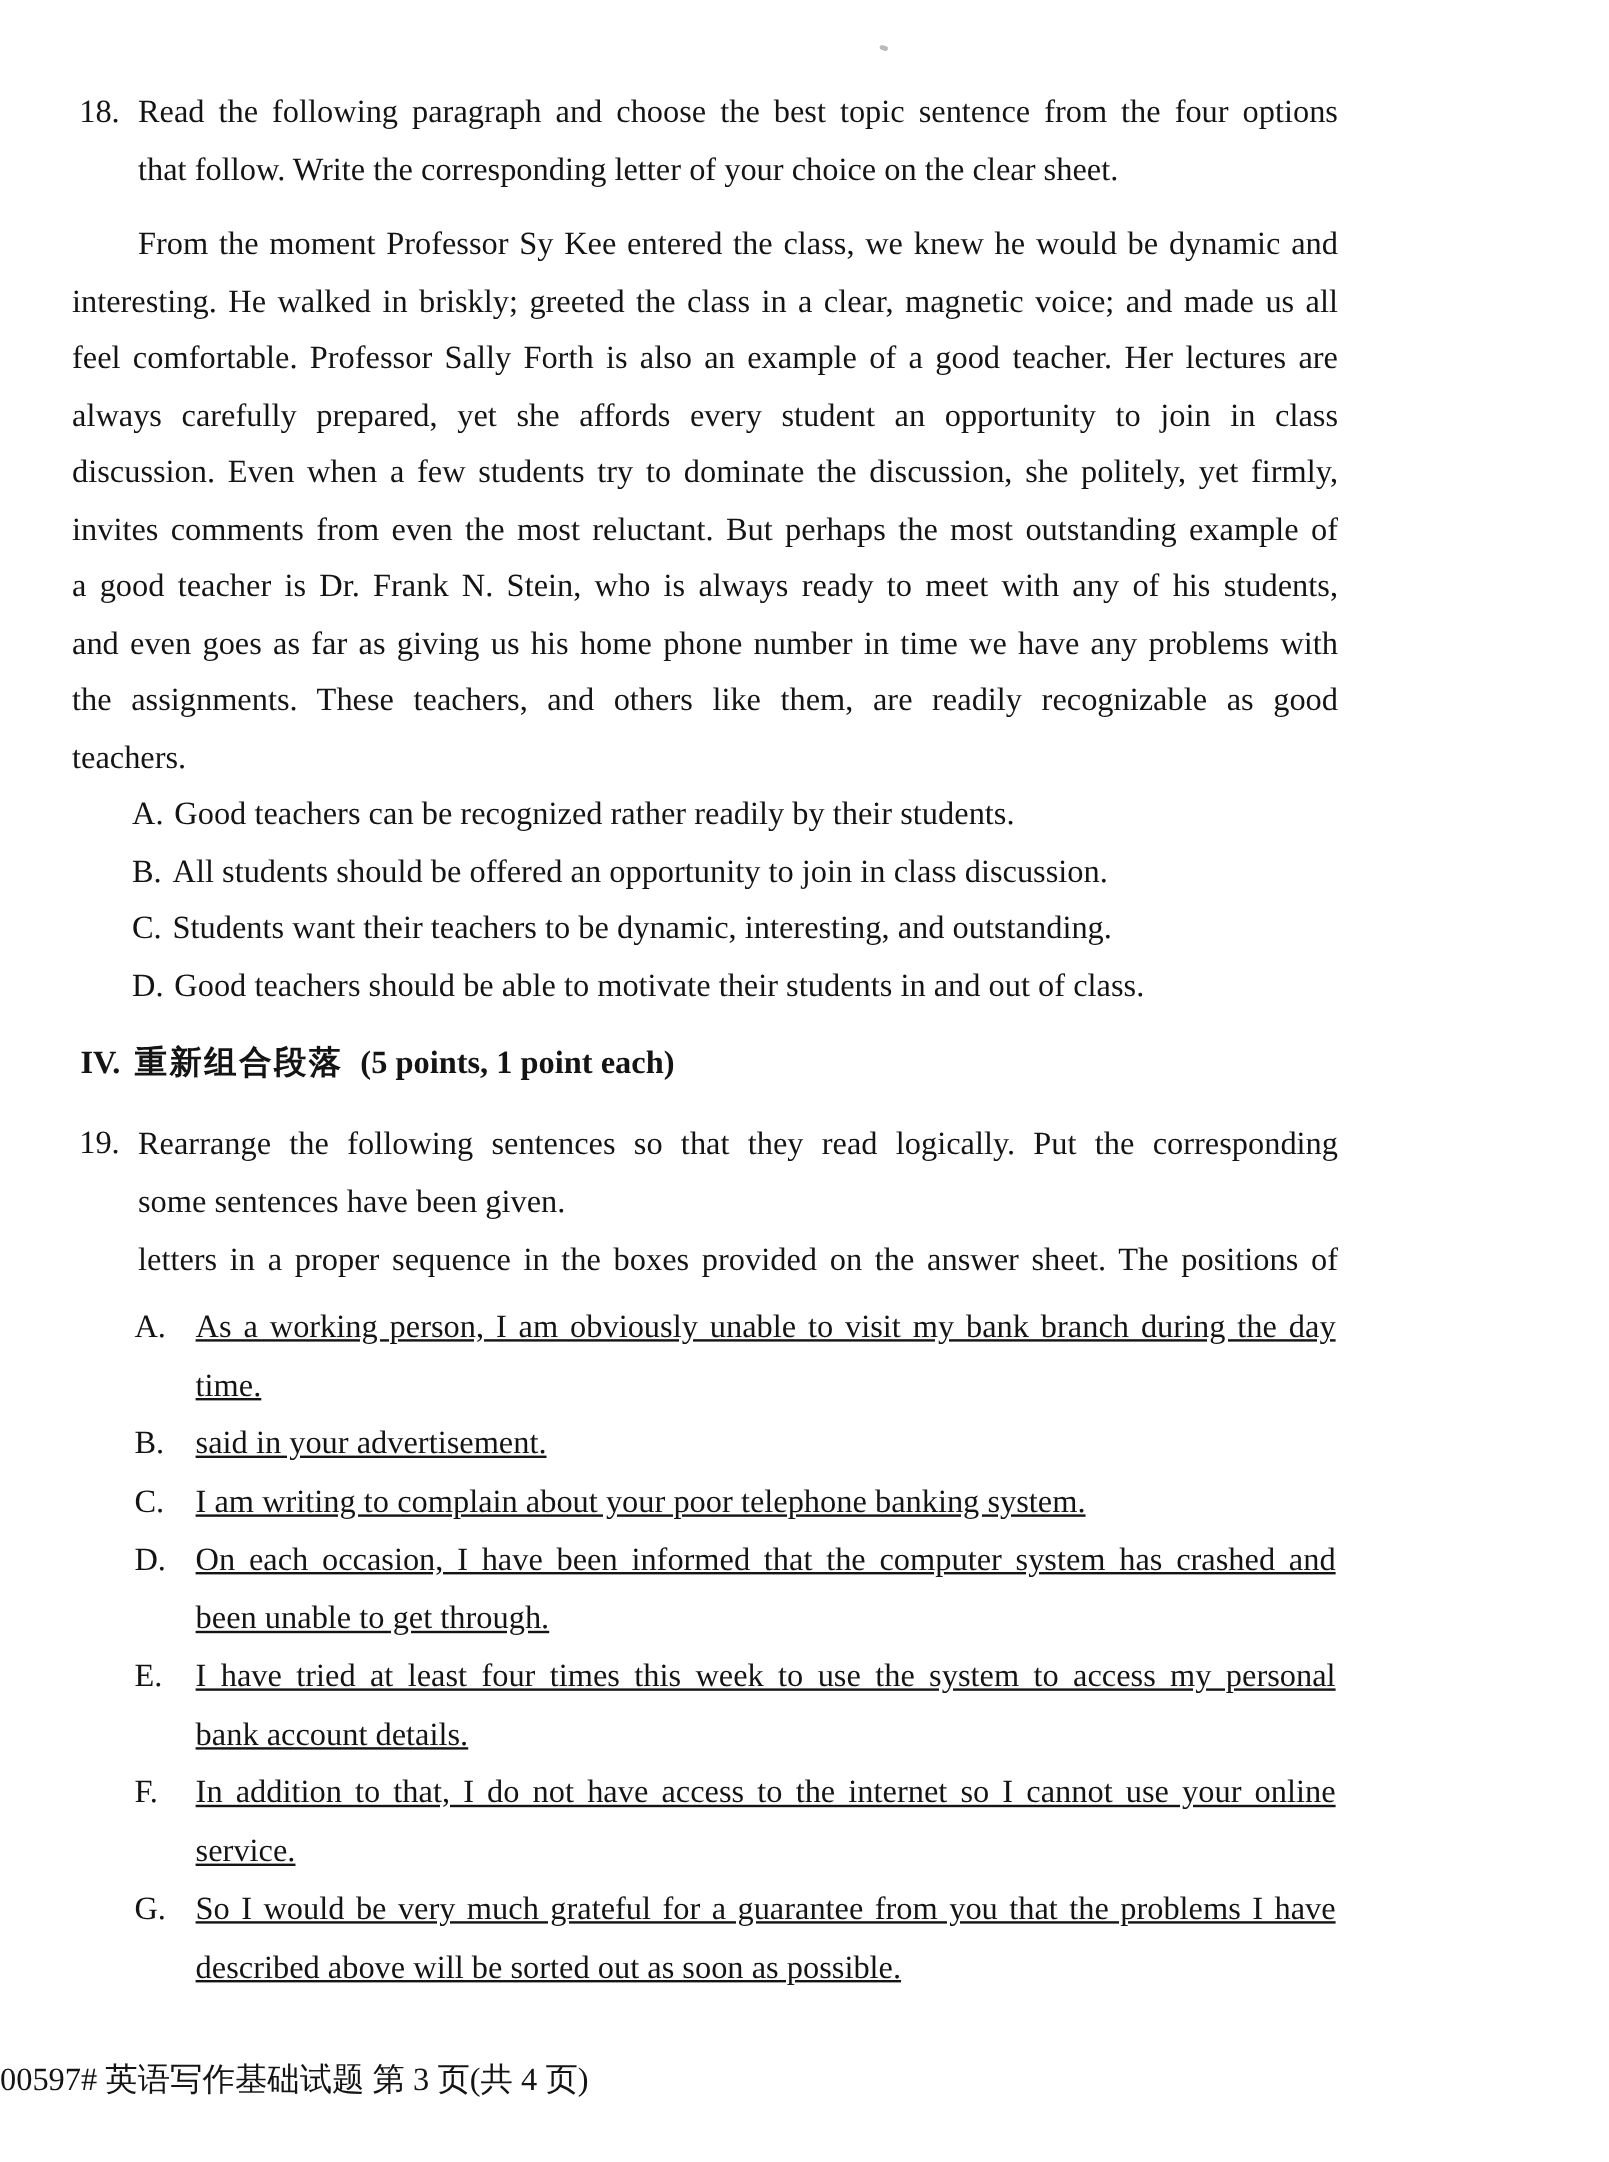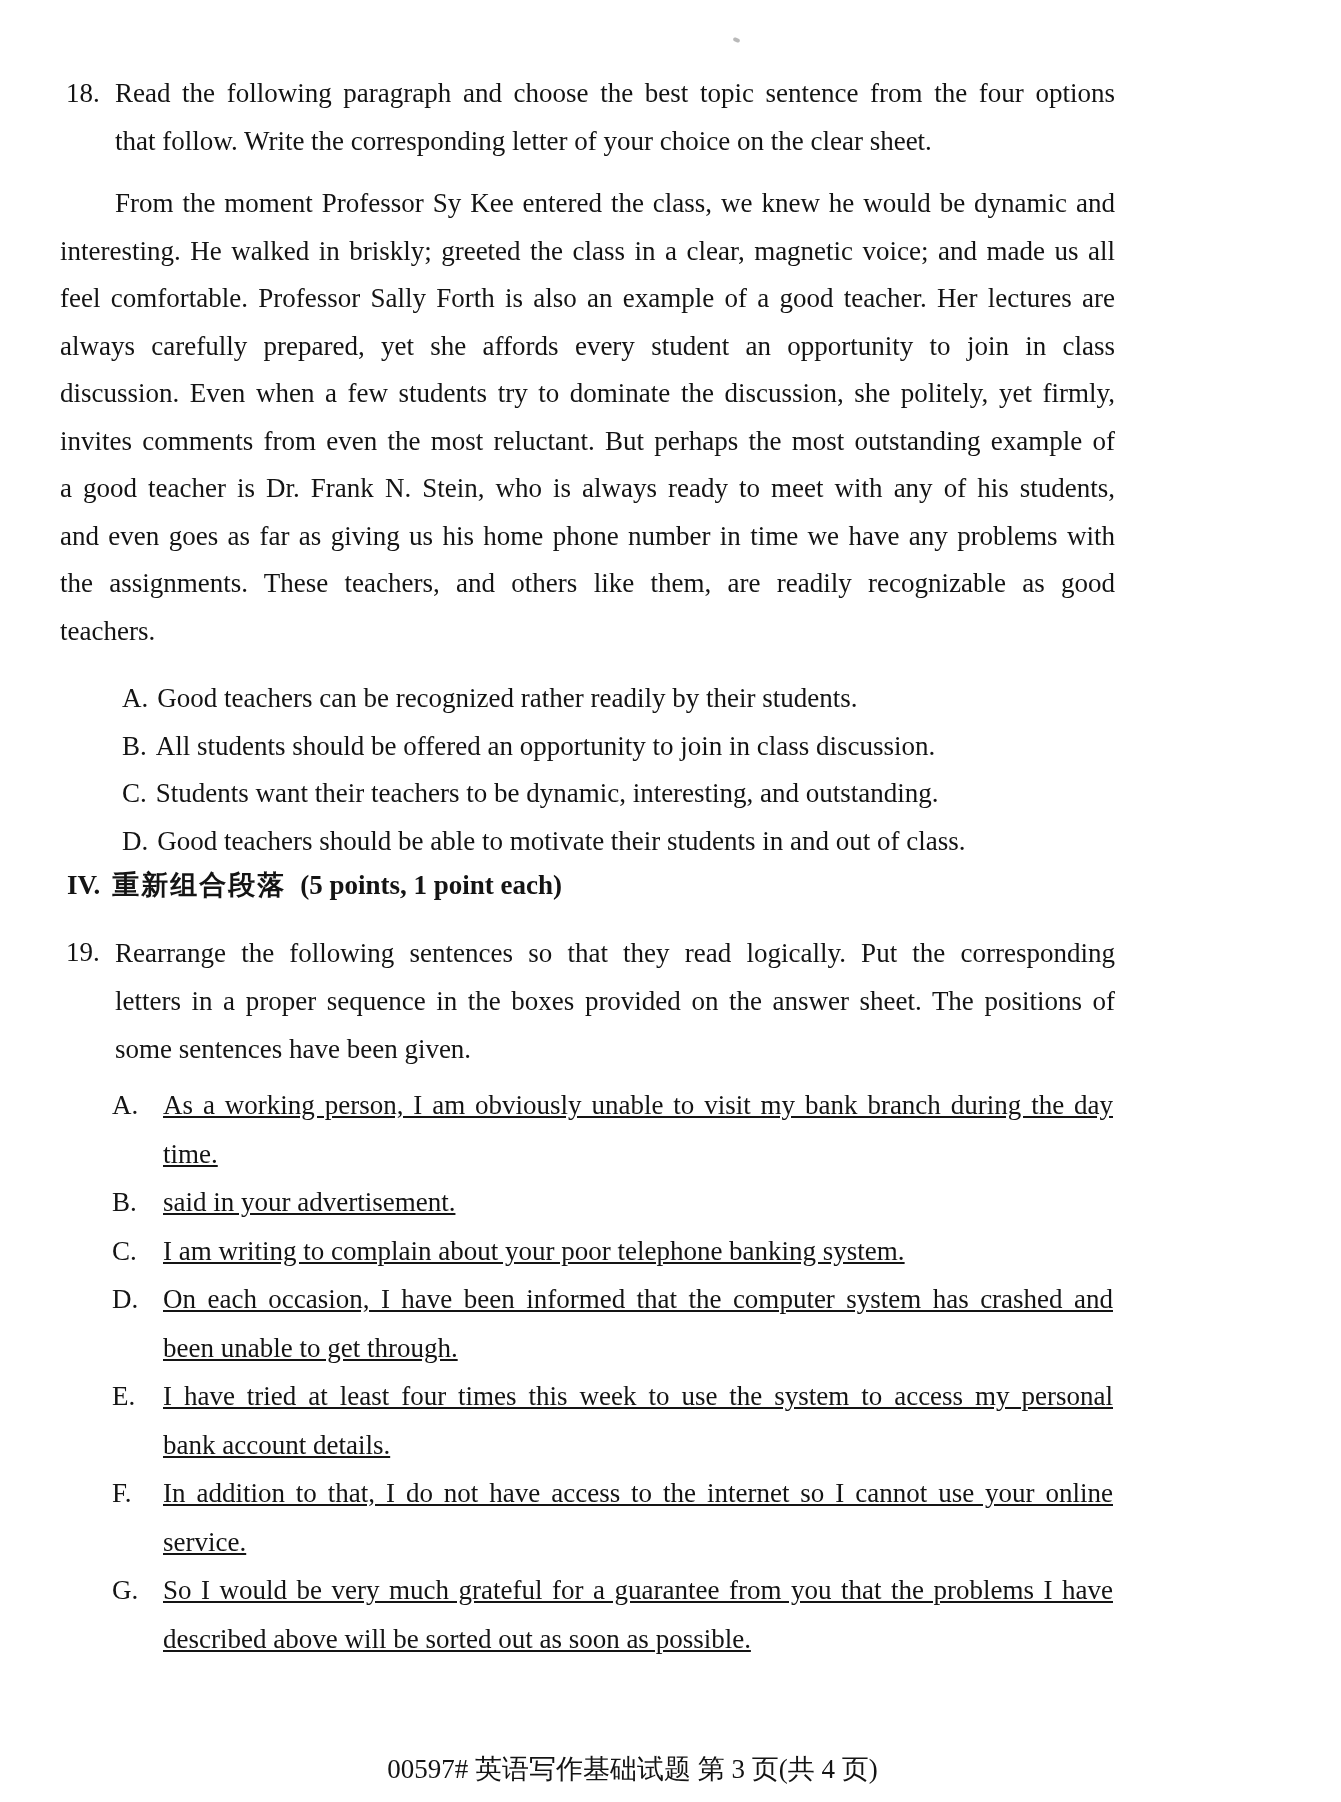--- a/index.html
+++ b/index.html
@@ -36,21 +36,21 @@
   .qbody { flex: 1 1 auto; min-width: 0; }
 
   
   #q18 { left: 66px; top: 70px; width: 1049px; }
 
   
   #para { left: 60px; top: 180px; width: 1055px; }
   #para .line:first-child { text-indent: 55px; }
 
   
-  #options { left: 122px; top: 655px; width: 1005px; margin-top: 20px; }
+  #options { left: 110px; top: 655px; width: 1005px; }
   .opt { line-height: 47.5px; }
   .opt-label { margin-right: 9px; }
 
   
   #sec4 { left: 67px; top: 862px; width: 1048px; font-weight: bold; line-height: 47.5px; }
   #sec4 .zh {
     margin-left: 12px;
     font-family: "Liberation Sans", "DejaVu Sans", sans-serif;
     letter-spacing: 2px;
   }
@@ -63,23 +63,21 @@
   
   #sentences { left: 112px; top: 1081px; width: 1001px; }
   .sent { display: flex; align-items: flex-start; }
   .sent-label { width: 51px; flex: 0 0 51px; line-height: 48.5px; }
   .sent-body { flex: 1 1 auto; min-width: 0; text-decoration: underline; }
   .sent-body .line { line-height: 48.5px; }
 
   
   #footer {
     left: 0; top: 1710px; width: 1265px;
-    text-align: center;
     line-height: 47px;
-    margin-top: 36px;
   }
 
   
   #artifact {
     left: 733px; top: 38px;
     width: 7px; height: 4px;
     background: #b9b9b9;
     border-radius: 2px;
     transform: rotate(20deg);
   }
@@ -126,22 +124,22 @@
 </div>
 
 <div id="sec4" class="block">
   <span class="num">IV.</span><span class="zh">重新组合段落</span><span class="pts">(5 points, 1 point each)</span>
 </div>
 
 <div id="q19" class="block qrow">
   <div class="qnum">19.</div>
   <div class="qbody lines-justified">
       <div class="line j">Rearrange the following sentences so that they read logically. Put the corresponding</div>
+      <div class="line">some sentences have been given.</div>
       <div class="line j">letters in a proper sequence in the boxes provided on the answer sheet. The positions of</div>
-      <div class="line">some sentences have been given.</div>
     </div>
 </div>
 
 <div id="sentences" class="block">
   <div class="sent">
     <div class="sent-label">A.</div>
     <div class="sent-body lines-justified">
         <div class="line j">As a working person, I am obviously unable to visit my bank branch during the day</div>
         <div class="line">time.</div>
       </div>

